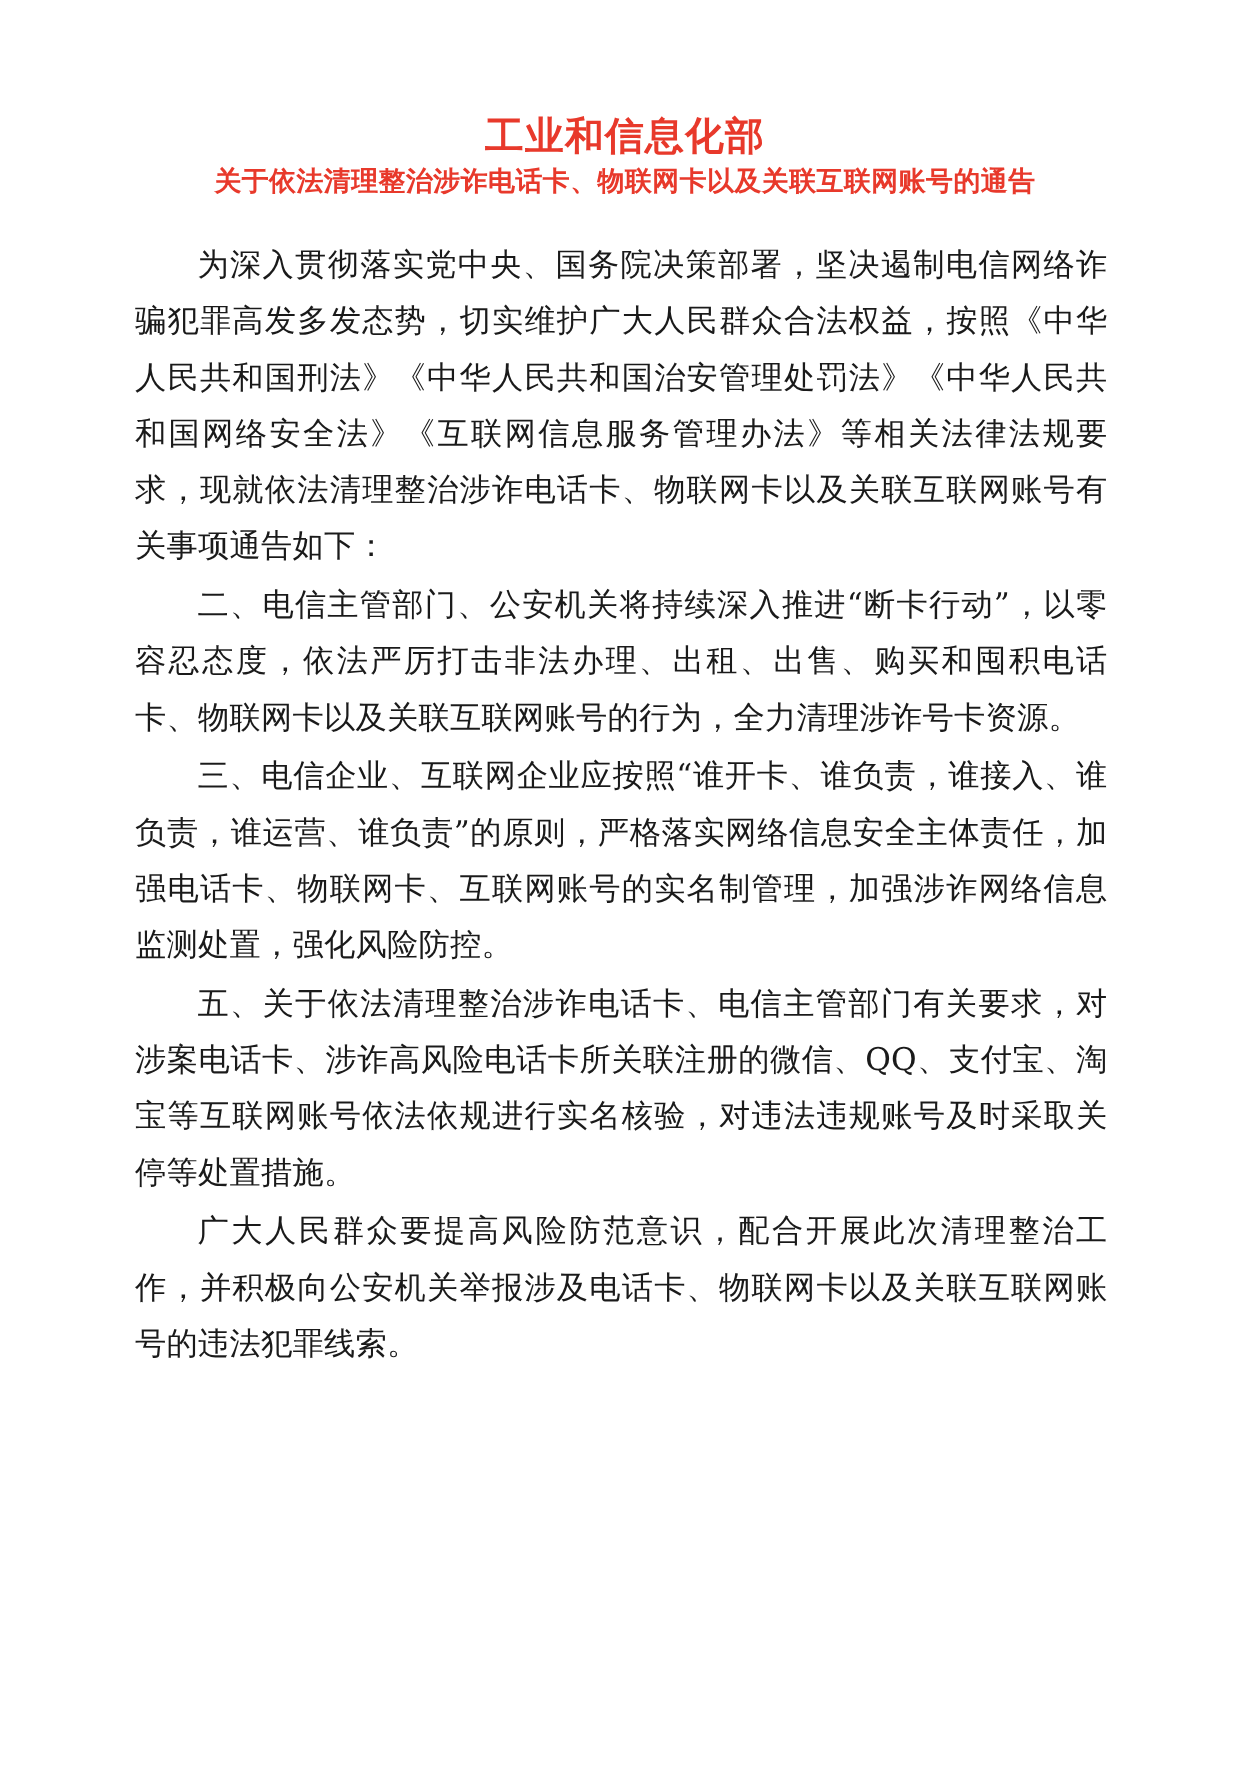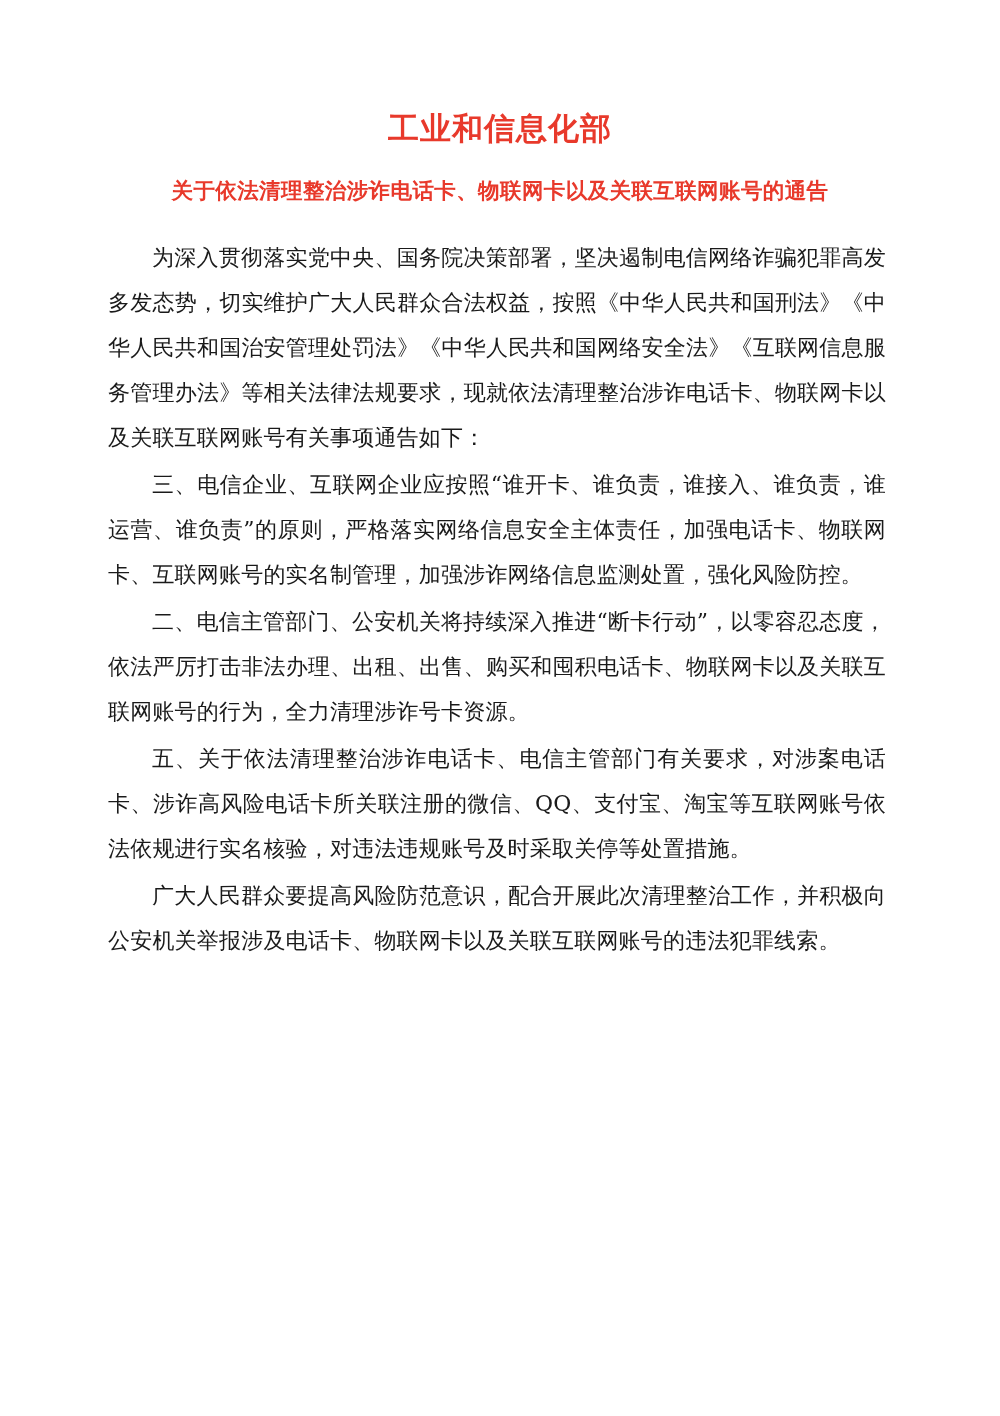--- a/index.html
+++ b/index.html
@@ -20,46 +20,45 @@
     width: 1000px;
     height: 1416px;
     box-sizing: border-box;
     padding: 72px 108px 0 108px;
   }
   .header-row {
     display: flex;
     justify-content: center;
     align-items: baseline;
     gap: 92px;
-    margin-top: 36px;
+    margin-top: 16px;
   }
   .org-title {
     color: #e8392b;
     font-size: 31px;
     font-weight: bold;
     letter-spacing: 1px;
     font-family: "DejaVu Serif", "Liberation Serif", serif;
   }
   .org-title.spaced {
     letter-spacing: 14px;
   }
   .doc-title {
     text-align: center;
     color: #e8392b;
     font-size: 21.5px;
     font-weight: bold;
-    margin-top: 26px;
     letter-spacing: 0.4px;
   }
   .body-text {
     margin-top: 30px;
   }
   p.para {
     margin: 0 6px 2px 0;
-    font-size: 22px;
+    font-size: 25px;
     line-height: 45px;
     text-align: justify;
     text-justify: inter-ideograph;
     text-indent: 2em;
     color: #1a1a1a;
     letter-spacing: 0.2px;
   }
 </style>
 </head>
 <body>
@@ -67,20 +66,20 @@
 <div class="page">
 
   <div class="header-row">
     <div class="org-title">工业和信息化部</div>
   </div>
 
   <div class="doc-title">关于依法清理整治涉诈电话卡、物联网卡以及关联互联网账号的通告</div>
 
   <div class="body-text">
     <p class="para">为深入贯彻落实党中央、国务院决策部署，坚决遏制电信网络诈骗犯罪高发多发态势，切实维护广大人民群众合法权益，按照《中华人民共和国刑法》《中华人民共和国治安管理处罚法》《中华人民共和国网络安全法》《互联网信息服务管理办法》等相关法律法规要求，现就依法清理整治涉诈电话卡、物联网卡以及关联互联网账号有关事项通告如下：</p>
+    <p class="para">二、电信主管部门、公安机关将持续深入推进“断卡行动”，以零容忍态度，依法严厉打击非法办理、出租、出售、购买和囤积电话卡、物联网卡以及关联互联网账号的行为，全力清理涉诈号卡资源。</p>
     <p class="para">三、电信企业、互联网企业应按照“谁开卡、谁负责，谁接入、谁负责，谁运营、谁负责”的原则，严格落实网络信息安全主体责任，加强电话卡、物联网卡、互联网账号的实名制管理，加强涉诈网络信息监测处置，强化风险防控。</p>
-    <p class="para">二、电信主管部门、公安机关将持续深入推进“断卡行动”，以零容忍态度，依法严厉打击非法办理、出租、出售、购买和囤积电话卡、物联网卡以及关联互联网账号的行为，全力清理涉诈号卡资源。</p>
     <p class="para">五、关于依法清理整治涉诈电话卡、电信主管部门有关要求，对涉案电话卡、涉诈高风险电话卡所关联注册的微信、QQ、支付宝、淘宝等互联网账号依法依规进行实名核验，对违法违规账号及时采取关停等处置措施。</p>
     <p class="para">广大人民群众要提高风险防范意识，配合开展此次清理整治工作，并积极向公安机关举报涉及电话卡、物联网卡以及关联互联网账号的违法犯罪线索。</p>
 
   </div>
 
 </div>
 
 </body></html>

